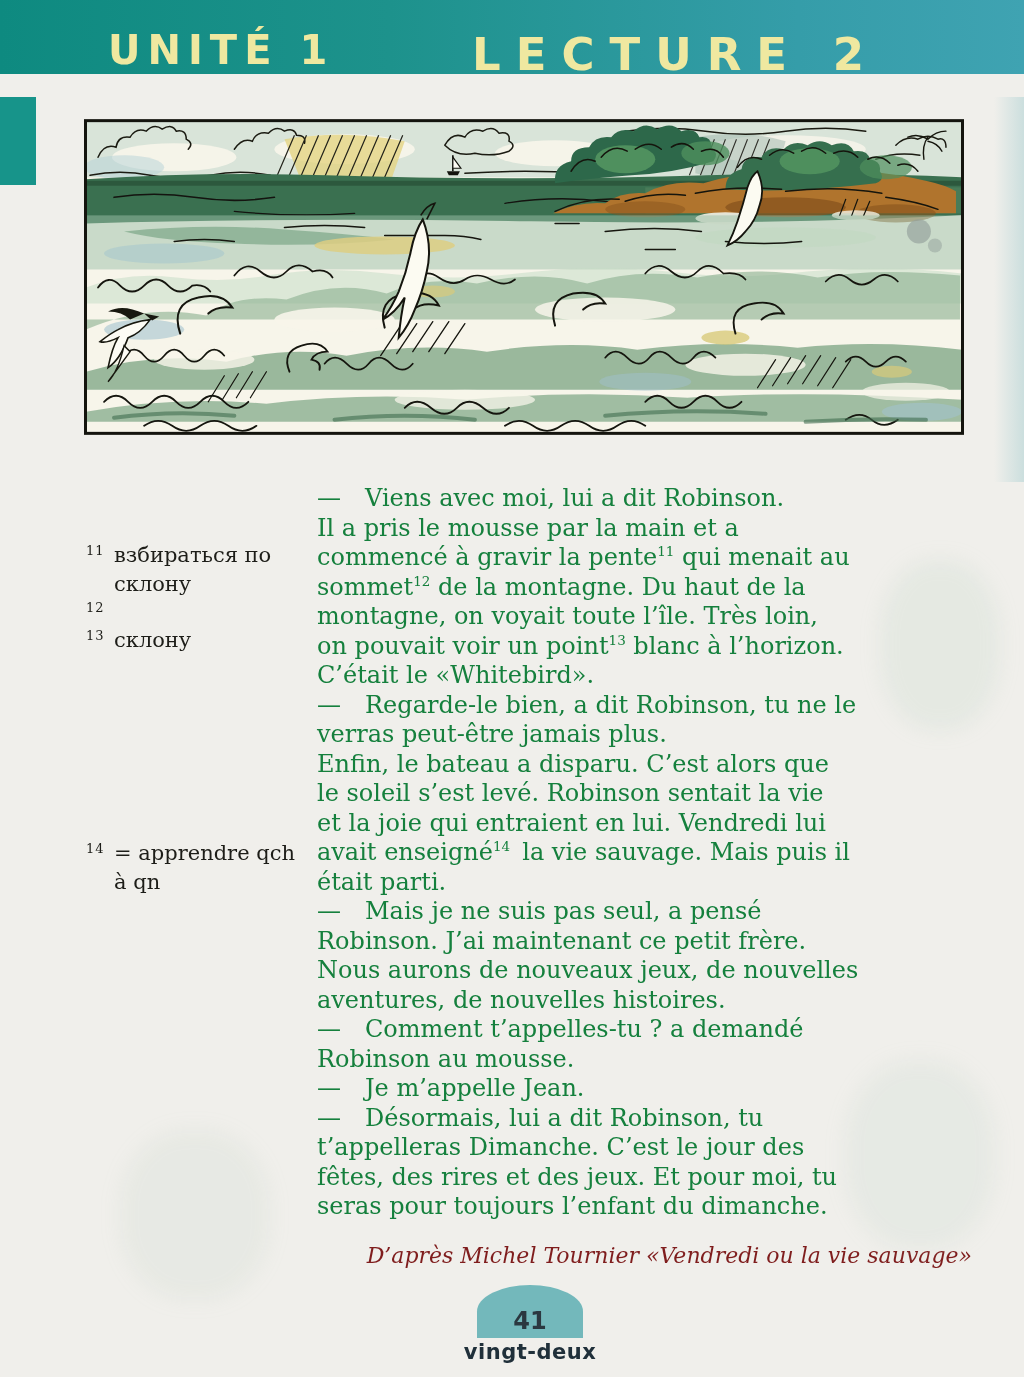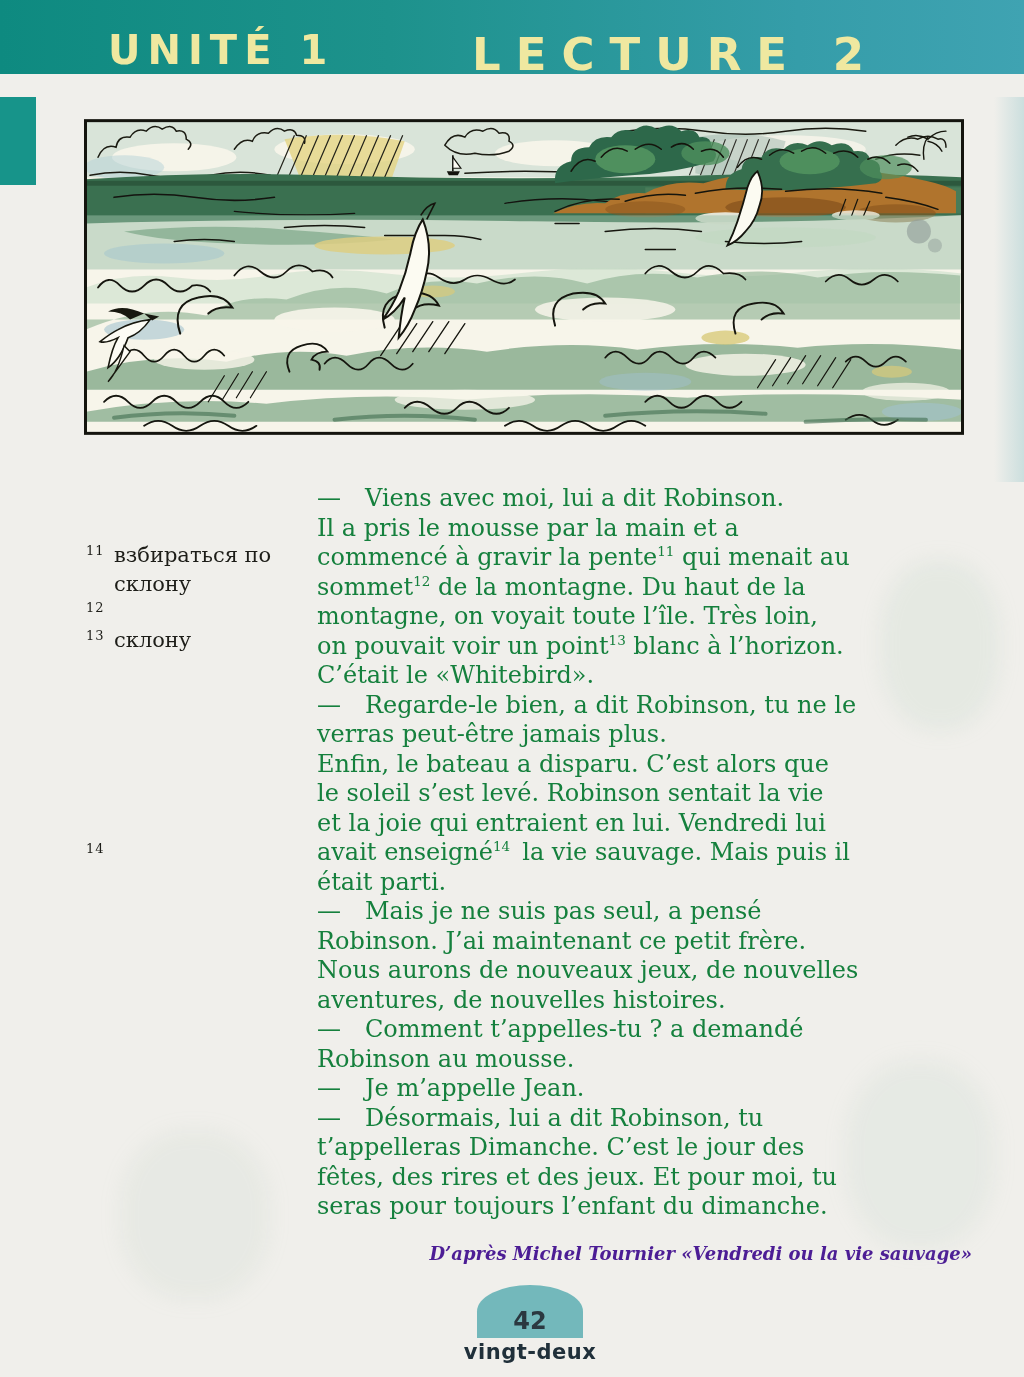--- a/index.html
+++ b/index.html
@@ -54,21 +54,21 @@
   .passage{
     position:absolute;left:317px;top:484px;width:662px;
     font-size:24px;line-height:29.5px;color:#15803d;
     white-space:pre;
   }
   .pline{height:29.5px;}
   .passage sup,.pline sup{font-size:13.5px;line-height:0;vertical-align:9px;}
   
   .attribution{
     position:absolute;left:317px;top:1243px;width:655px;text-align:right;
-    font-style:italic;font-weight:bold;font-size:18px;color:#4c1d95;
+    font-style:italic;font-weight:normal;font-size:22px;color:#7f1d1d;
   }
   
   .page-dome{
     position:absolute;left:477px;top:1285px;width:106px;height:53px;
     background:#73b8bb;border-radius:106px 106px 0 0 / 53px 53px 0 0;
     display:flex;align-items:flex-end;justify-content:center;
   }
   .page-dome span{
     font-family:"DejaVu Sans",sans-serif;font-weight:bold;font-size:24px;
     color:#2b3840;padding-bottom:3px;
@@ -250,28 +250,29 @@
       </div>
       <div class="note note-12">
         <span class="num">12</span>
       </div>
       <div class="note note-13">
         <span class="num">13</span>
         <div class="txt">склону</div>
       </div>
       <div class="note note-14">
         <span class="num">14</span>
+        <div class="txt">= apprendre qch<br>à qn</div>
       </div>
     </aside>
 
   <main class="passage" id="passage"><div class="pline">— Viens avec moi, lui a dit Robinson.</div><div class="pline">Il a pris le mousse par la main et a</div><div class="pline">commencé à gravir la pente<sup>11</sup> qui menait au</div><div class="pline">sommet<sup>12</sup> de la montagne. Du haut de la</div><div class="pline">montagne, on voyait toute l’île. Très loin,</div><div class="pline">on pouvait voir un point<sup>13</sup> blanc à l’horizon.</div><div class="pline">C’était le «Whitebird».</div><div class="pline">— Regarde-le bien, a dit Robinson, tu ne le</div><div class="pline">verras peut-être jamais plus.</div><div class="pline">Enfin, le bateau a disparu. C’est alors que</div><div class="pline">le soleil s’est levé. Robinson sentait la vie</div><div class="pline">et la joie qui entraient en lui. Vendredi lui</div><div class="pline">avait enseigné<sup>14</sup> la vie sauvage. Mais puis il</div><div class="pline">était parti.</div><div class="pline">— Mais je ne suis pas seul, a pensé</div><div class="pline">Robinson. J’ai maintenant ce petit frère.</div><div class="pline">Nous aurons de nouveaux jeux, de nouvelles</div><div class="pline">aventures, de nouvelles histoires.</div><div class="pline">— Comment t’appelles-tu ? a demandé</div><div class="pline">Robinson au mousse.</div><div class="pline">— Je m’appelle Jean.</div><div class="pline">— Désormais, lui a dit Robinson, tu</div><div class="pline">t’appelleras Dimanche. C’est le jour des</div><div class="pline">fêtes, des rires et des jeux. Et pour moi, tu</div><div class="pline">seras pour toujours l’enfant du dimanche.</div></main>
 
   <div class="attribution">D’après Michel Tournier «Vendredi ou la vie sauvage»</div>
 
   <div class="page-dome">
-    <span>42</span>
+    <span>41</span>
   </div>
   <div class="page-word">vingt-deux</div>
 
   <div class="ghost ghost-1"></div>
   <div class="ghost ghost-2"></div>
   <div class="ghost ghost-3"></div>
 </div>
 
 </body></html>

